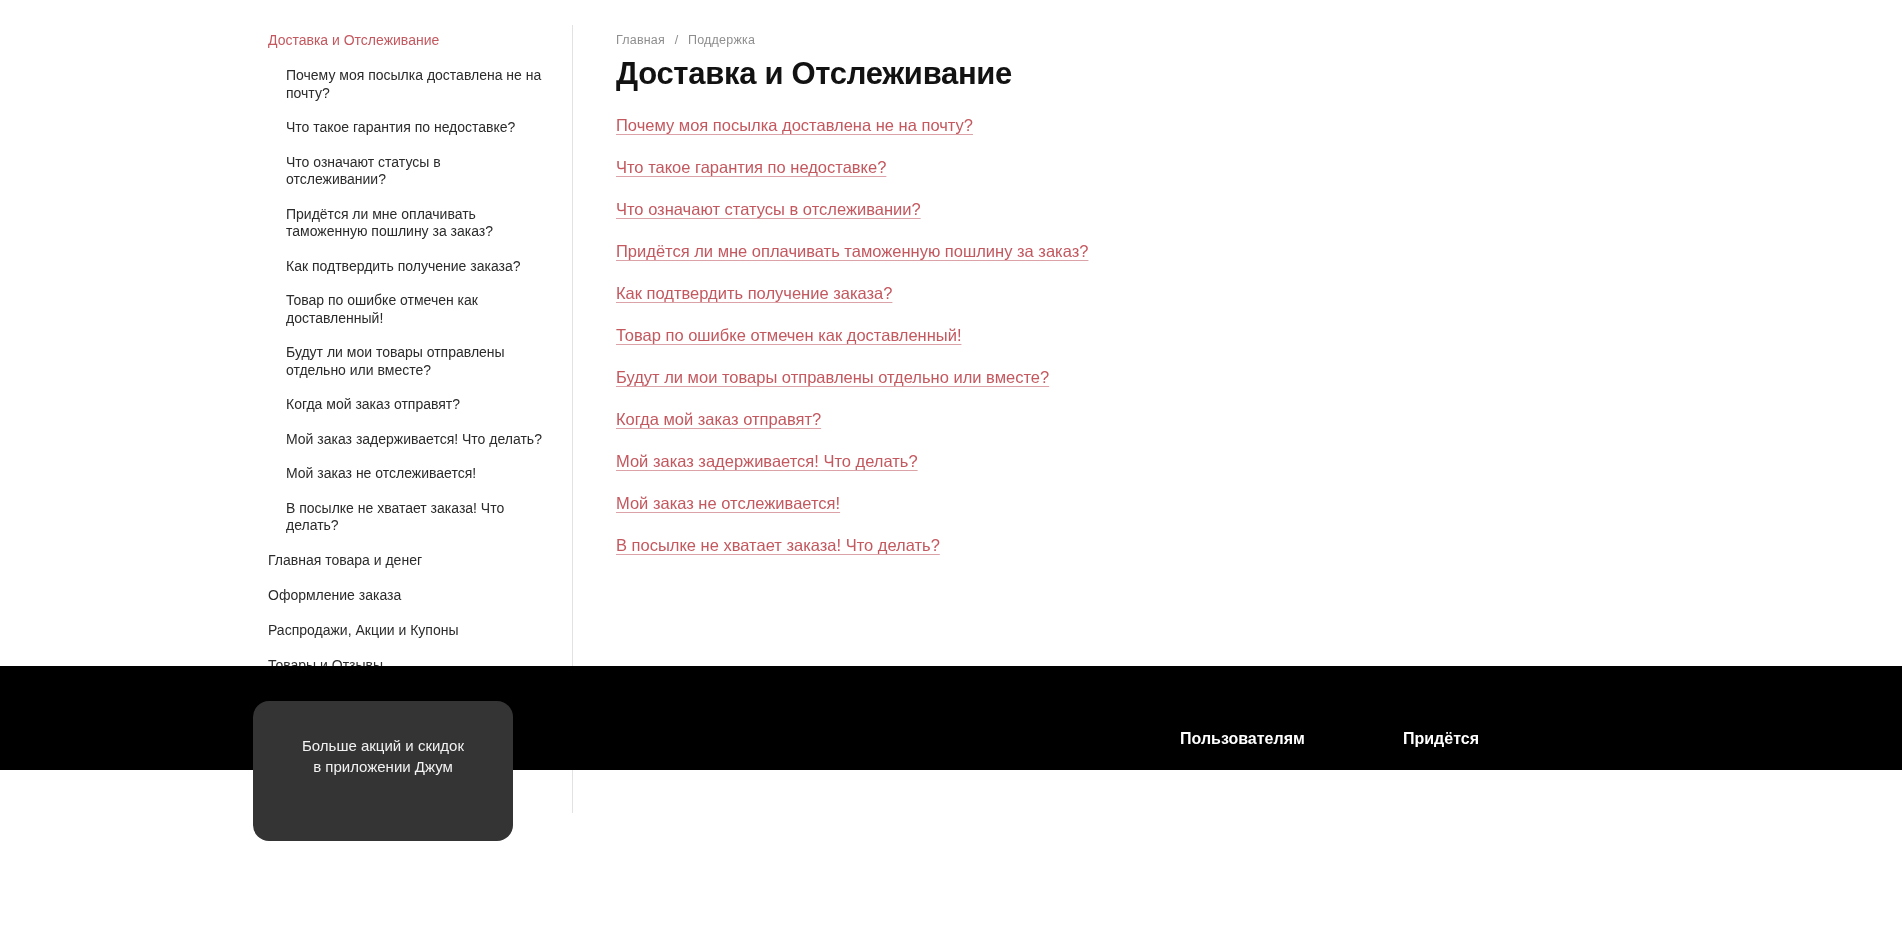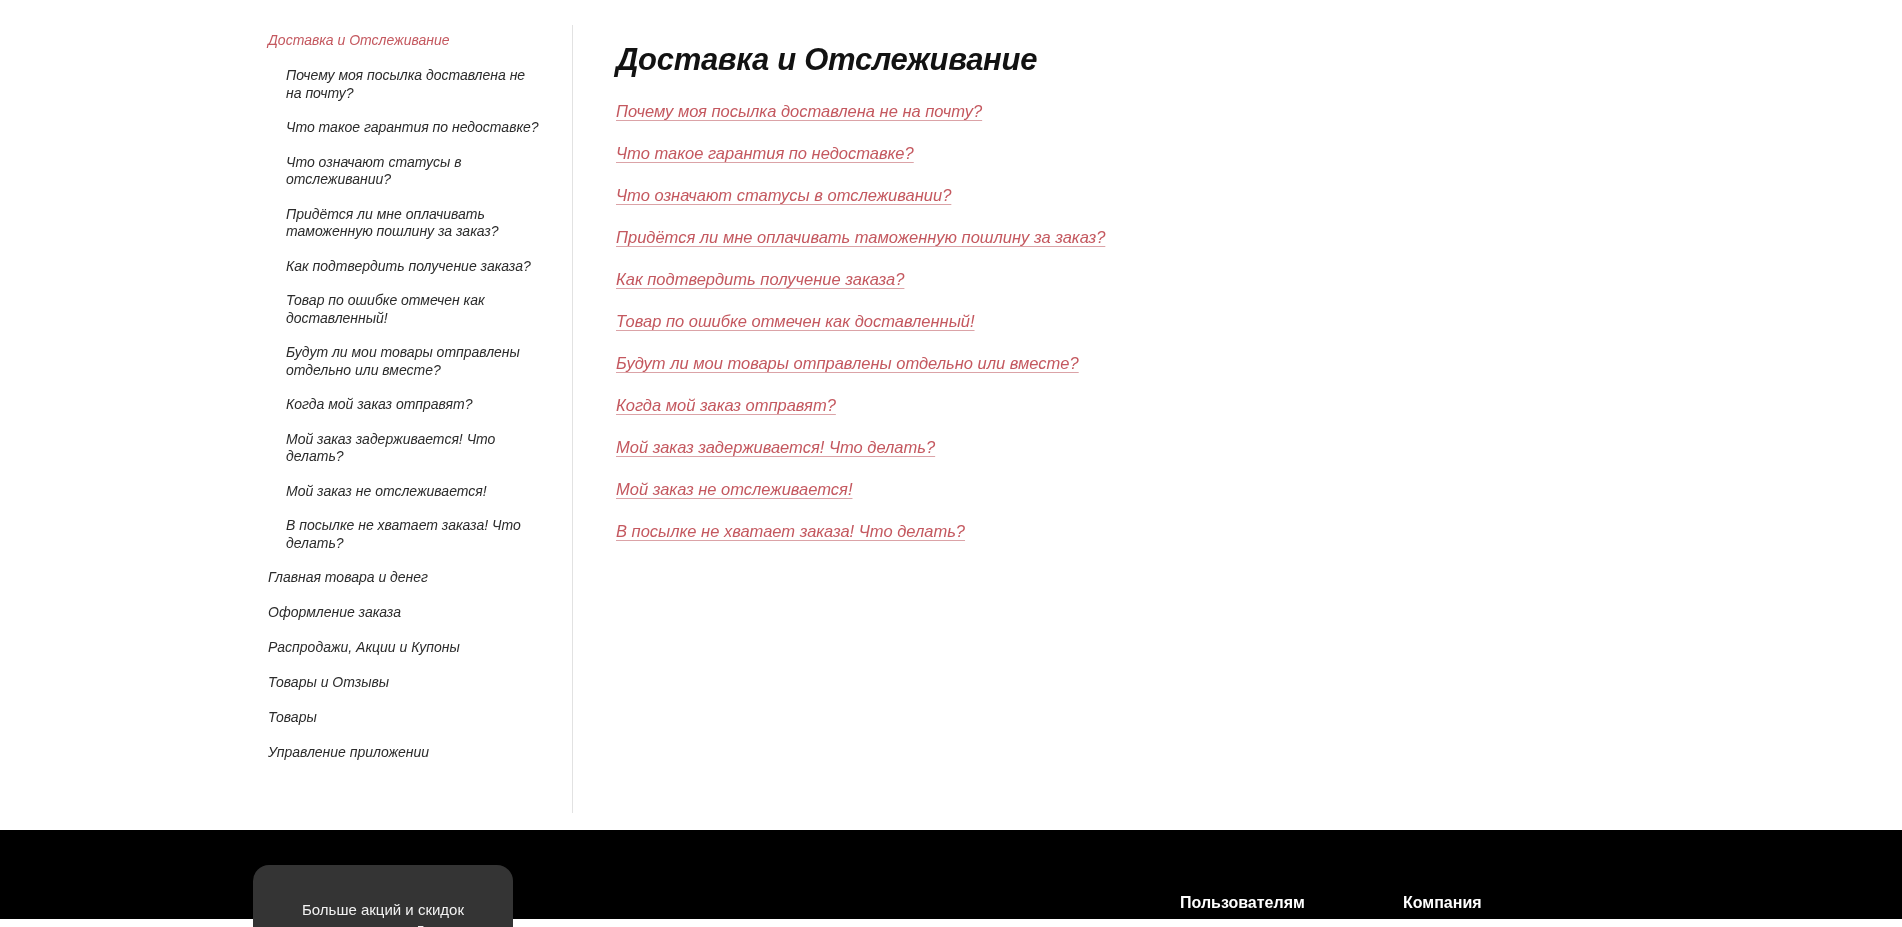--- a/index.html
+++ b/index.html
@@ -1,19 +1,19 @@
 <!DOCTYPE html>
 <html lang="ru"><head>
 <meta charset="utf-8">
 <style>
   * { margin:0; padding:0; box-sizing:border-box; }
   html,body { width:1902px; height:927px; overflow:hidden; background:#ffffff;
               font-family:"Liberation Sans", sans-serif; }
 
-  .content-wrap { position:relative; width:1902px; height:830px; background:#ffffff;font-style:italic; }
+  .content-wrap { position:relative; width:1902px; height:666px; background:#ffffff; }
 
   
   .sidebar { position:absolute; left:268px; top:32px; width:276px; }
   .sb-item { font-size:14px; line-height:17px; margin-bottom:18px; color:#2b2b2b; cursor:pointer; }
   .sb-item.active { color:#c4585f; }
   .sb-questions { padding-left:18px; }
   .sb-question { font-size:14px; line-height:17.5px; margin-bottom:17px; color:#2b2b2b; cursor:pointer; max-width:256px; }
 
   
   .v-divider { position:absolute; left:572px; top:25px; width:1px; height:788px; background:#e2e2e2; }
@@ -23,21 +23,21 @@
   .breadcrumb { font-size:12.5px; color:#8e8e8e; letter-spacing:.2px; }
   .breadcrumb .crumb { cursor:pointer; }
   .breadcrumb .sep { margin:0 6px; color:#8e8e8e; }
   .page-title { margin-top:8px; margin-bottom:22px; font-size:31px; line-height:38px;
                 font-weight:bold; color:#121212; letter-spacing:-0.3px; }
   .faq-link { display:block; width:max-content; font-size:16.5px; line-height:21px; margin-bottom:21px;
               color:#c4585f; text-decoration:underline; text-decoration-color:#dba3a7;
               text-underline-offset:3px; cursor:pointer; }
 
   
-  .footer { position:relative; width:1902px; height:89px; background:#000000; }
+  .footer { position:relative; width:1902px; height:104px; background:#000000; }
   .app-card { position:absolute; left:253px; top:35px; width:260px; height:140px;
               background:#343434; border-radius:16px; text-align:center; padding-top:34px;
               color:#f2f2f2; font-size:15px; line-height:21px; cursor:pointer; }
   .footer-col-title { position:absolute; top:64px; color:#ffffff; font-weight:bold; font-size:16px; }
   .footer-col-title.col-users   { left:1180px; }
   .footer-col-title.col-company { left:1403px; }
 </style>
 </head>
 <body>
 
@@ -64,20 +64,25 @@
     <div class="sb-item">Оформление заказа</div>
     <div class="sb-item">Распродажи, Акции и Купоны</div>
     <div class="sb-item">Товары и Отзывы</div>
     <div class="sb-item">Товары</div>
     <div class="sb-item">Управление приложении</div>
   </nav>
 
   <div class="v-divider"></div>
 
   <main class="main">
+    <div class="breadcrumb">
+      <span class="crumb">Главная</span>
+      <span class="sep">/</span>
+      <span class="crumb">Поддержка</span>
+    </div>
 
     <h1 class="page-title">Доставка и Отслеживание</h1>
 
     <div>
       <a class="faq-link">Почему моя посылка доставлена не на почту?</a>
       <a class="faq-link">Что такое гарантия по недоставке?</a>
       <a class="faq-link">Что означают статусы в отслеживании?</a>
       <a class="faq-link">Придётся ли мне оплачивать таможенную пошлину за заказ?</a>
       <a class="faq-link">Как подтвердить получение заказа?</a>
       <a class="faq-link">Товар по ошибке отмечен как доставленный!</a>
@@ -89,14 +94,14 @@
     </div>
   </main>
 </div>
 
 <footer class="footer">
   <div class="app-card">
     <div>Больше акций и скидок</div>
     <div>в приложении Джум</div>
   </div>
   <div class="footer-col-title col-users">Пользователям</div>
-  <div class="footer-col-title col-company">Компания</div>
+  <div class="footer-col-title col-company">Придётся</div>
 </footer>
 
 </body></html>

